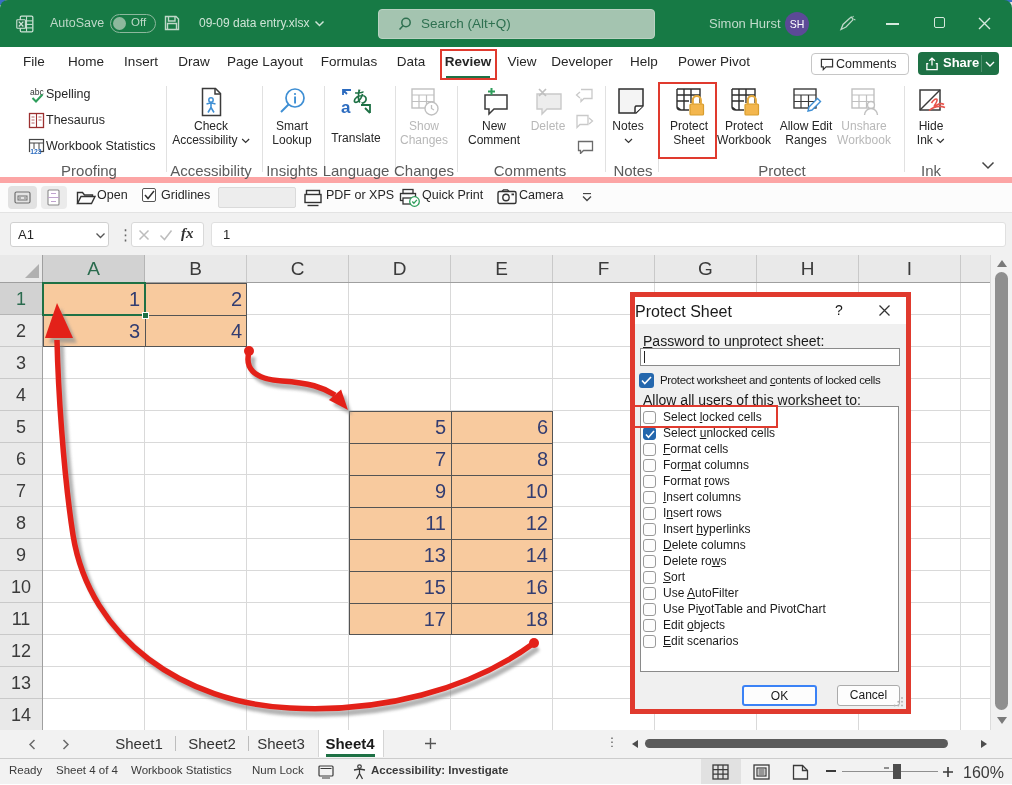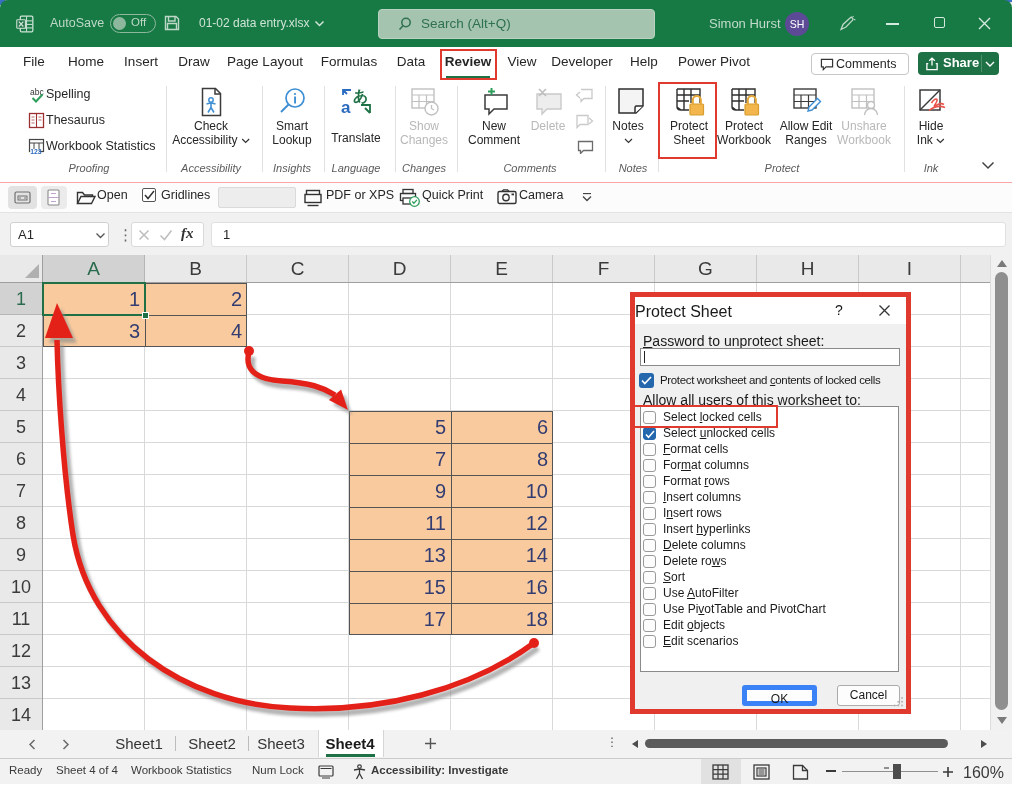--- a/index.html
+++ b/index.html
@@ -3,23 +3,23 @@
 <meta charset="utf-8">
 <style>
 * { margin:0; padding:0; box-sizing:border-box; }
 html,body { width:1012px; height:785px; overflow:hidden; background:#fff;
   font-family:"Liberation Sans", sans-serif; transform:translateZ(0); -webkit-font-smoothing:antialiased; }
 .abs { position:absolute; }
 
 #titlebar { position:absolute; left:0; top:0; width:1012px; height:47px; background:#177a45; border-radius:8px 8px 0 0; }
 #menubar { position:absolute; left:0; top:47px; width:1012px; height:34px; background:#fff; }
 .mtab { position:absolute; top:0; height:30px; line-height:30px; font-size:13.5px; color:#262626; transform:translateX(-50%); white-space:nowrap; }
-#ribbon { position:absolute; left:0; top:81px; width:1012px; height:102px; background:#fff; border-bottom:1px solid #fca5a5; }
+#ribbon { position:absolute; left:0; top:81px; width:1012px; height:102px; background:#fff; border-bottom:6px solid #fca5a5; }
 .rsep { position:absolute; top:5px; height:86px; width:1px; background:#e1e1e1; }
-.glabel { position:absolute; top:81px; font-size:11px; color:#5b5b5b; transform:translateX(-50%); white-space:nowrap;font-style:italic; }
+.glabel { position:absolute; top:81px; font-size:15px; color:#5b5b5b; transform:translateX(-50%); white-space:nowrap; }
 .blab { position:absolute; font-size:12px; color:#262626; transform:translateX(-50%); white-space:nowrap; text-align:center; }
 .blab.dis { color:#b8b8b8; }
 #qat { position:absolute; left:0; top:183px; width:1012px; height:30px; background:#fcfcfc; border-bottom:1px solid #e3e3e3; }
 .qlab { position:absolute; top:5px; font-size:12.5px; color:#262626; white-space:nowrap; }
 #fbar { position:absolute; left:0; top:213px; width:1012px; height:42px; background:#f1f1f1; }
 
 #sheet { position:absolute; left:0; top:255px; width:1012px; height:475px; background:#fff; }
 #colhead { position:absolute; left:43px; top:0; width:947px; height:28px; background:#e9e9e9; border-bottom:1px solid #9f9f9f;}
 .ch { position:absolute; top:0; height:27px; line-height:28px; text-align:center; font-size:19px; color:#3b3b3b; border-right:1px solid #c9c9c9; }
 #rowhead { position:absolute; left:0; top:28px; width:43px; height:447px; background:#e9e9e9; border-right:1px solid #9f9f9f; }
@@ -65,21 +65,21 @@
     <path d="M3.6 8.5 L9.4 14.7 M9.4 8.5 L3.6 14.7" stroke="#cfe4d7" stroke-width="1.6"></path>
   </svg>
   <span class="abs" style="left:50px;top:16px;font-size:12.5px;color:#bed8c8">AutoSave</span>
   <span class="abs" style="left:110px;top:14px;width:46px;height:19px;border:1px solid #8db89d;border-radius:10px"></span>
   <span class="abs" style="left:113px;top:17px;width:13px;height:13px;border-radius:50%;background:#8db89d"></span>
   <span class="abs" style="left:131px;top:16px;font-size:11.5px;color:#bed8c8">Off</span>
   <svg class="abs" style="left:163px;top:14px" width="18" height="18" viewBox="0 0 18 18">
     <path d="M2.5 2.5 h10.5 l2.5 2.5 v10.5 h-13 z" fill="none" stroke="#bed8c8" stroke-width="1.4"></path>
     <path d="M5.5 2.5 v4.5 h6.5 v-4.5 M4.5 15.5 v-6 h9 v6" fill="none" stroke="#bed8c8" stroke-width="1.4"></path>
   </svg>
-  <span class="abs" style="left:199px;top:16px;font-size:12px;color:#cfe4d7">01-02 data entry.xlsx</span>
+  <span class="abs" style="left:199px;top:16px;font-size:12px;color:#cfe4d7">09-09 data entry.xlsx</span>
   <svg class="abs" style="left:314px;top:20px" width="11" height="8" viewBox="0 0 11 8">
       <path d="M1.5 1.5 L5.5 5.5 L9.5 1.5" fill="none" stroke="#cfe4d7" stroke-width="1.5"></path>
     </svg>
   <div class="abs" style="left:378px;top:9px;width:277px;height:30px;background:#a4c4b0;border:1px solid #b9d2c2;border-radius:4px"></div>
   <svg class="abs" style="left:397px;top:16px" width="16" height="16" viewBox="0 0 16 16">
       <circle cx="9" cy="6.5" r="4.2" fill="none" stroke="#2e7050" stroke-width="1.5"></circle>
       <line x1="6" y1="9.8" x2="2.5" y2="13.5" stroke="#2e7050" stroke-width="1.5"></line>
     </svg>
   <span class="abs" style="left:421px;top:16px;font-size:13.5px;color:#2e7050">Search (Alt+Q)</span>
   <span class="abs" style="left:709px;top:16px;font-size:13px;color:#c2dbcc">Simon Hurst</span>
@@ -518,21 +518,21 @@
       </div>
     <div class="li" style="top:211px">
         <span class="licb"></span>
         <span class="litx">Edit <u>o</u>bjects</span>
       </div>
     <div class="li" style="top:227px">
         <span class="licb"></span>
         <span class="litx"><u>E</u>dit scenarios</span>
       </div>
   </div>
-  <span class="abs" style="left:107px;top:388px;width:75px;height:21px;background:#fdfdfd;border:5px solid #3b82f6;border-radius:3px;text-align:center;font-size:12px;line-height:19px;color:#1a1a1a">OK</span>
+  <span class="abs" style="left:107px;top:388px;width:75px;height:21px;background:#fdfdfd;border:2px solid #3b82f6;border-radius:3px;text-align:center;font-size:12px;line-height:19px;color:#1a1a1a">OK</span>
   <span class="abs" style="left:202px;top:388px;width:63px;height:21px;background:#fdfdfd;border:1px solid #ababab;border-radius:3px;text-align:center;font-size:12px;line-height:19px;color:#1a1a1a">Cancel</span>
   <svg class="abs" style="left:258px;top:399px" width="11" height="11" viewBox="0 0 11 11">
       <g fill="#b5b5b5">
         <circle cx="9" cy="2" r="1"></circle>
         <circle cx="9" cy="5.8" r="1"></circle>
         <circle cx="9" cy="9.4" r="1"></circle>
         <circle cx="5.3" cy="5.8" r="1"></circle>
         <circle cx="5.3" cy="9.4" r="1"></circle>
         <circle cx="1.6" cy="9.4" r="1"></circle>
       </g>

